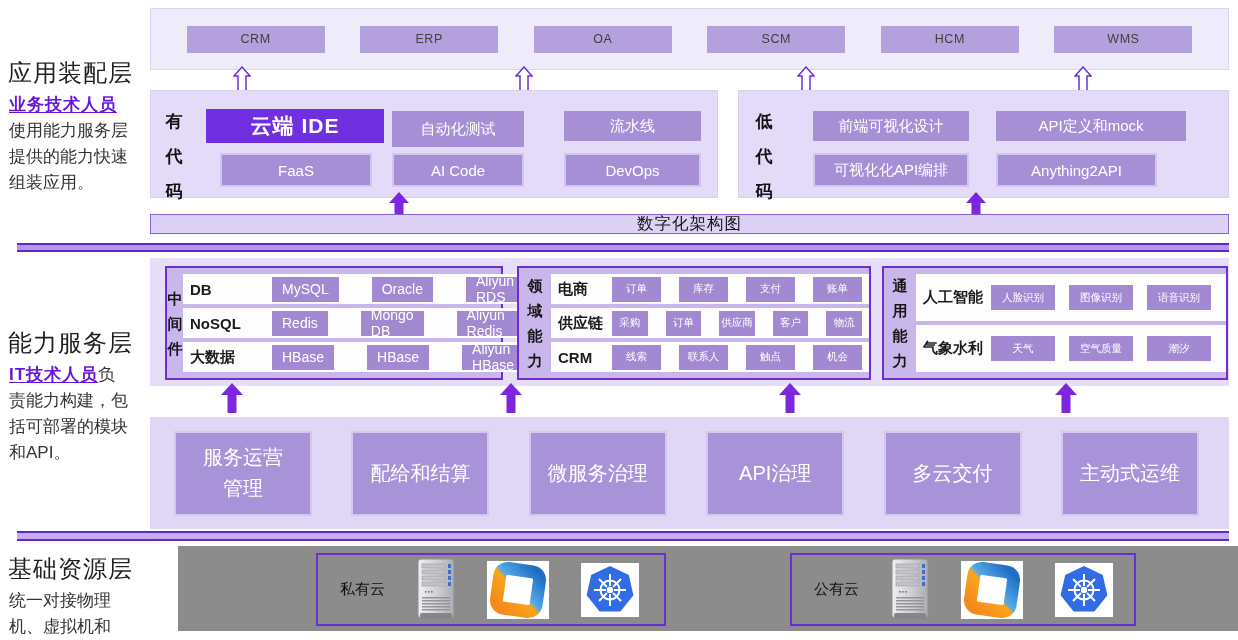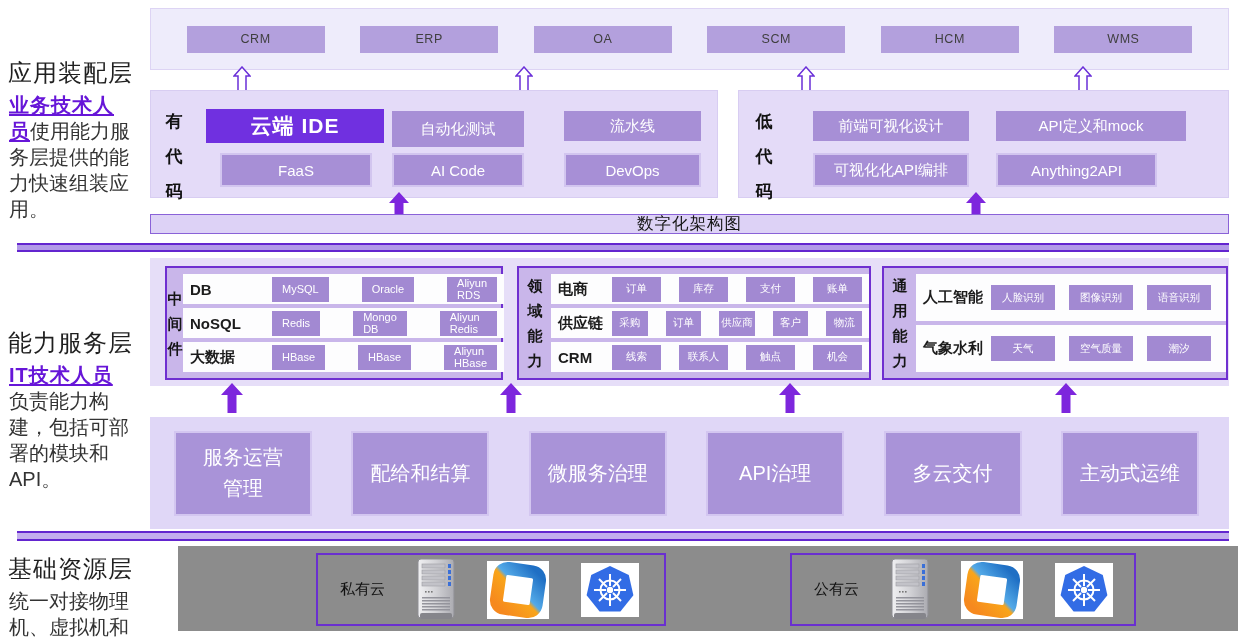--- a/index.html
+++ b/index.html
@@ -1,21 +1,21 @@
 <!DOCTYPE html>
 <html><head>
 <meta charset="utf-8">
 <style>
   * { margin:0; padding:0; box-sizing:border-box; }
   body { font-family:"Liberation Sans","DejaVu Sans",sans-serif; background:#fff; }
   #stage { position:relative; width:1238px; height:640px; background:#fff; overflow:hidden; }
 
   
   .ltitle { position:absolute; left:8px; font-size:24px; color:#1f1f1f; font-weight:500; letter-spacing:1px; }
-  .ltext { position:absolute; left:9px; width:122px; font-size:20px; line-height:26px; color:#333; }
+  .ltext { position:absolute; left:9px; width:122px; font-size:17px; line-height:26px; color:#333; }
   .hl { color:#6716d8; font-weight:700; letter-spacing:1px; text-decoration:underline; text-underline-offset:2px; }
 
   
   .top-panel { position:absolute; left:150px; top:8px; width:1079px; height:62px; background:#eeecfb; border:1px solid #ddd4f4; display:flex; align-items:center; justify-content:space-evenly; }
   .app-box { width:138px; height:27px; background:#b3a0dd; color:#3f3f3f; font-size:12.5px; display:flex; align-items:center; justify-content:center; letter-spacing:0.5px; }
 
   
   .panel { position:absolute; top:90px; height:108px; background:#e4dbf8; border:1px solid #d8cdf2; }
   .vlabel { position:absolute; width:18px; font-size:17px; font-weight:700; color:#111; line-height:35px; word-break:break-all; text-align:center; }
   .pbox { position:absolute; background:#a78fd6; color:#fff; display:flex; align-items:center; justify-content:center; font-size:15px; }
@@ -31,21 +31,21 @@
   .group { position:absolute; top:8px; height:114px; border:2px solid #6f2fd0; background:#c9b6ea; display:flex; }
   .gv { width:32px; display:flex; align-items:center; justify-content:center; }
   .gv span { width:16px; font-size:15px; font-weight:600; color:#151515; line-height:25px; word-break:break-all; text-align:center; display:block; }
   .grows { flex:1; display:flex; flex-direction:column; gap:4px; padding:6px 0 6px 0; }
   .grow { flex:1; background:#fdfdfe; display:flex; align-items:center; padding:0 7px; }
   .gname { font-size:15px; color:#1c1c1c; font-weight:600; flex-shrink:0; }
   .chips { flex:1; display:flex; align-items:center; }
   .chip { height:25px; background:#a289d2; color:#fff; display:flex; align-items:center; justify-content:center; font-size:10.5px; }
   .g1 .gname { width:58px; }
   .g1 .chips { gap:9px; }
-  .g1 .chip { flex:1 1 auto; padding:0 10px; font-size:11px;margin-left:24px; }
+  .g1 .chip { flex:1 1 auto; padding:0 10px; font-size:14px;margin-left:24px; }
   .g2 .gname { width:54px; }
   .g2 .chips { gap:18px; }
   .g2 .chip { flex:1 1 0; }
   .g3 .gname { width:68px; }
   .g3 .chips { gap:14px; justify-content:flex-start; }
   .g3 .chip { flex:0 0 64px; }
 
   
   .svc-band { position:absolute; left:150px; top:417px; width:1079px; height:112px; background:#e0d7f7; display:flex; align-items:center; justify-content:space-between; padding:0 30px 0 24px; }
   .svc-box { width:138px; height:85px; background:#a993d8; border:2px solid #d3c6f0; color:#fff; font-size:20px; display:flex; align-items:center; justify-content:center; text-align:center; line-height:1.55; }

